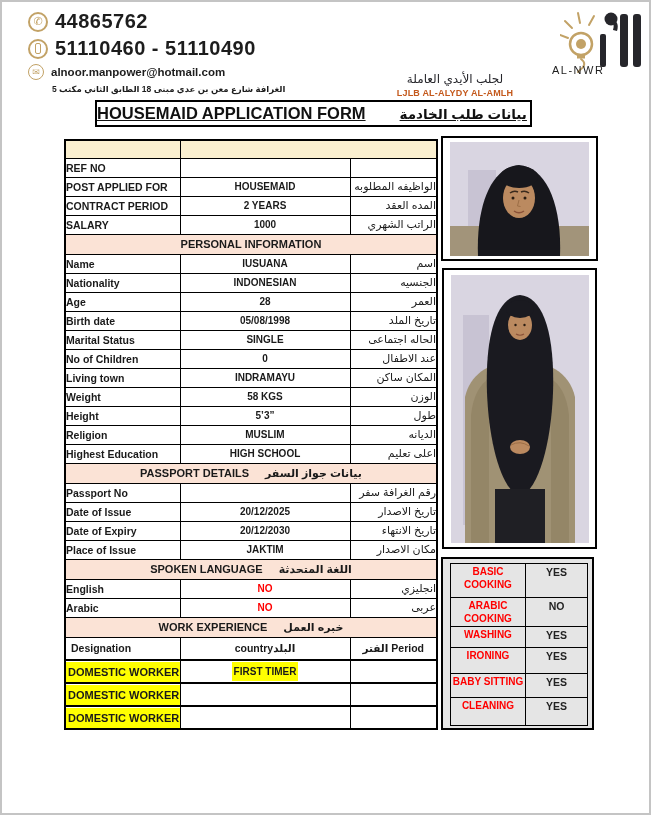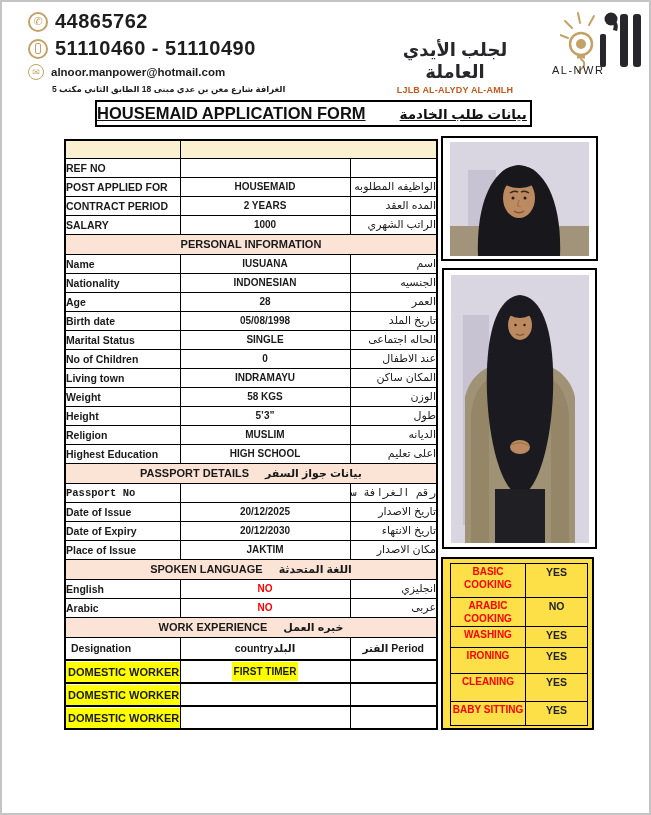--- a/index.html
+++ b/index.html
@@ -16,21 +16,21 @@
     display:flex;align-items:center;justify-content:center;color:#c2a266;
     font-size:11px;margin-right:7px;flex:0 0 auto;box-sizing:border-box;
   }
   .ic-circle.small{width:16px;height:16px;font-size:9px;border-width:1.5px;}
   .mob-glyph{width:6px;height:11px;border:1.5px solid #c2a266;border-radius:2px;box-sizing:border-box;}
   .phone-num{font-size:20px;font-weight:700;letter-spacing:.5px;color:#1d1d1d;}
   .email-txt{font-size:11.5px;font-weight:700;color:#1d1d1d;}
   .addr-ar{font-size:8.5px;font-weight:700;color:#1d1d1d;margin:1px 0 0 24px;direction:rtl;}
   
   .company{position:absolute;left:393px;top:37px;width:120px;text-align:center;}
-  .company-ar{font-size:18px;font-weight:700;color:#26262b;direction:rtl;}
+  .company-ar{font-size:12px;font-weight:400;color:#26262b;direction:rtl;margin-top:33px;}
   .company-en{font-size:9px;font-weight:700;color:#c4591c;letter-spacing:.2px;margin-top:2px;}
   .logo{position:absolute;left:558px;top:5px;width:86px;height:76px;}
   .logo-text{position:absolute;left:550px;top:62px;font-size:11px;letter-spacing:1.5px;color:#1d1d1d;}
   
   .title-box{
     position:absolute;left:93px;top:98px;width:437px;height:27px;border:2px solid #000;
     box-sizing:border-box;display:flex;align-items:center;justify-content:flex-start;gap:34px;
   }
   .title-en{font-size:16.5px;font-weight:700;text-decoration:underline;color:#111;}
   .title-ar{font-size:13.5px;font-weight:700;text-decoration:underline;color:#111;direction:rtl;}
@@ -53,21 +53,21 @@
   td.weh{font-size:10.5px;font-weight:700;}
   td.weh.c1{padding-left:5px;}
   td.weh.c2,td.weh.c3{text-align:center;}
   
   .photo-box{position:absolute;border:2px solid #000;background:#fff;box-sizing:border-box;}
   .photo1{left:439px;top:134px;width:157px;height:125px;}
   .photo2{left:440px;top:266px;width:155px;height:281px;}
   .photo1 svg{display:block;margin:4px auto 0 auto;}
   .photo2 svg{display:block;margin:5px auto 0 auto;}
   
-  .skills-box{position:absolute;left:439px;top:555px;width:153px;height:173px;border:2px solid #000;box-sizing:border-box;background:#fde047;}
+  .skills-box{position:absolute;left:439px;top:555px;width:153px;height:173px;border:2px solid #000;box-sizing:border-box;background:#e5e5e5;}
   table.skills{border-collapse:collapse;table-layout:fixed;width:137px;margin:4px 0 0 7px;border:1.5px solid #000;}
   table.skills td{border:1px solid #000;vertical-align:top;padding-top:2px;}
   td.sk-name{color:#ff0000;font-weight:700;font-size:10px;text-align:center;line-height:1.25;}
   td.sk-val{font-weight:700;font-size:10.5px;text-align:center;color:#222;}
 </style>
 </head>
 <body>
 
 <div class="page">
 
@@ -204,21 +204,21 @@
             <td class="ar">الديانه</td>
           </tr>
           <tr style="height: 19px;">
             <td class="lab">Highest Education</td>
             <td class="val">HIGH SCHOOL</td>
             <td class="ar">اعلى تعليم</td>
           </tr>
           <tr class="section" style="height: 20px;">
             <td colspan="3"><span>PASSPORT DETAILS</span><span class="sec-ar">بيانات جواز السفر</span></td>
           </tr>
-          <tr style="height: 19px; font-family: Liberation Mono, monospace;">
+          <tr style="height: 19px;">
             <td class="lab">Passport No</td>
             <td class="val"></td>
             <td class="ar">رقم الغرافة سفر</td>
           </tr>
           <tr style="height: 19px;">
             <td class="lab">Date of Issue</td>
             <td class="val">20/12/2025</td>
             <td class="ar">تاريخ الاصدار</td>
           </tr>
           <tr style="height: 19px;">
@@ -324,25 +324,25 @@
             <td class="sk-val">NO</td>
           </tr>
           <tr style="height: 21px;">
             <td class="sk-name">WASHING</td>
             <td class="sk-val">YES</td>
           </tr>
           <tr style="height: 26px;">
             <td class="sk-name">IRONING</td>
             <td class="sk-val">YES</td>
           </tr>
+          <tr style="height: 24px;">
+            <td class="sk-name">BABY SITTING</td>
+            <td class="sk-val">YES</td>
+          </tr>
           <tr style="height: 28px;">
             <td class="sk-name">CLEANING</td>
             <td class="sk-val">YES</td>
           </tr>
-          <tr style="height: 24px;">
-            <td class="sk-name">BABY SITTING</td>
-            <td class="sk-val">YES</td>
-          </tr>
         </tbody>
     </table>
   </div>
 
 </div>
 
 </body></html>

